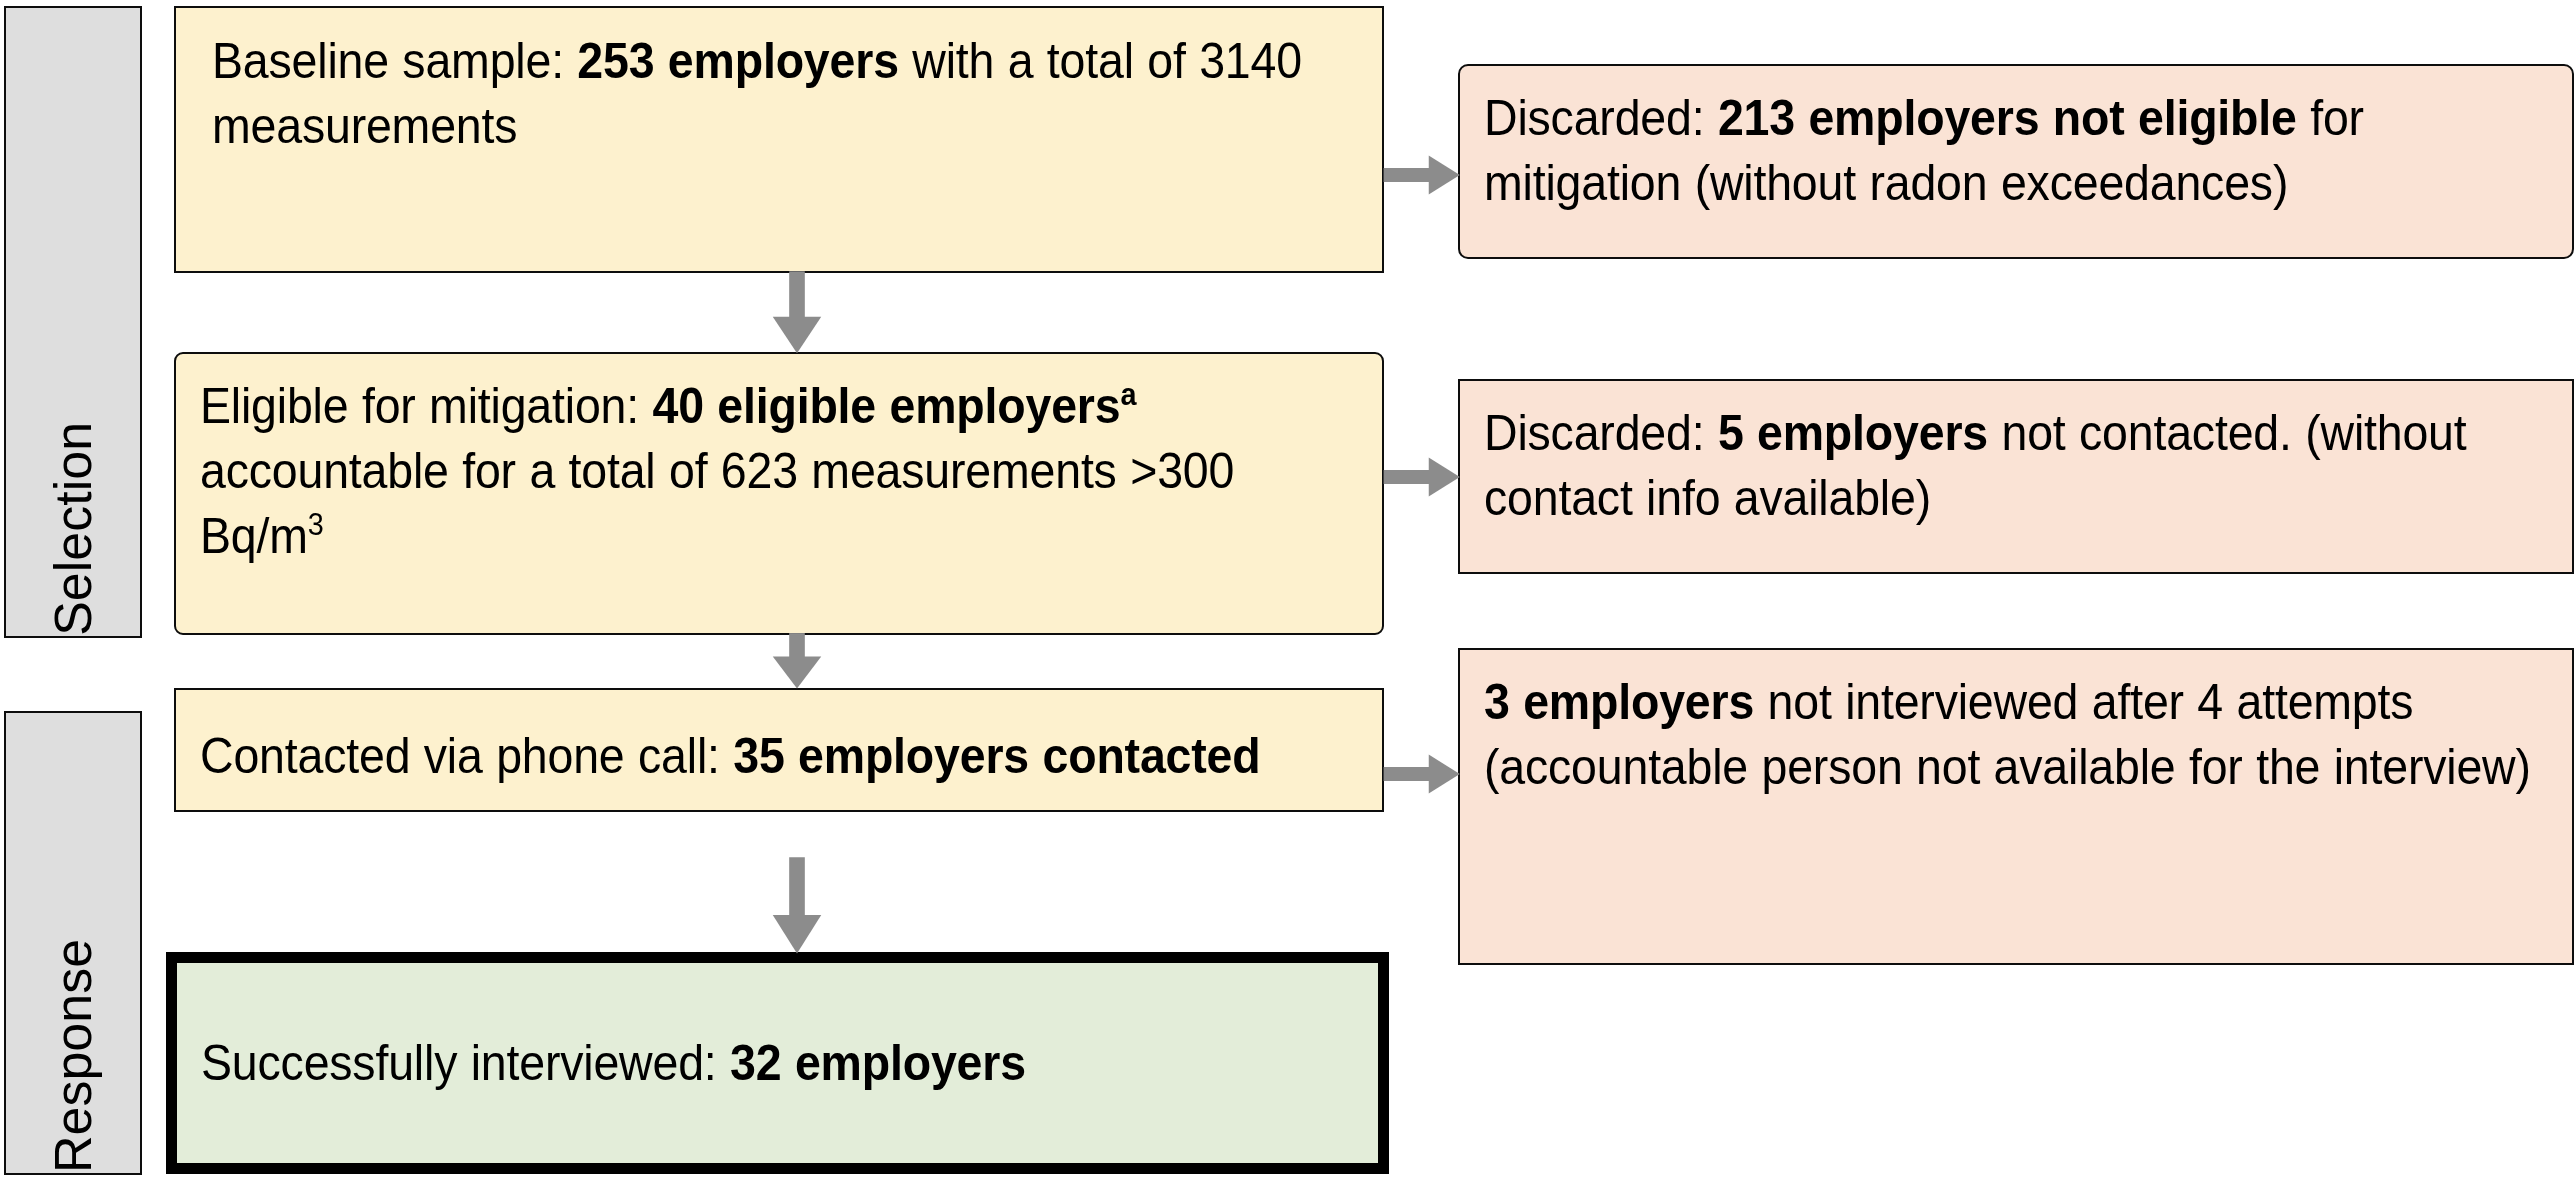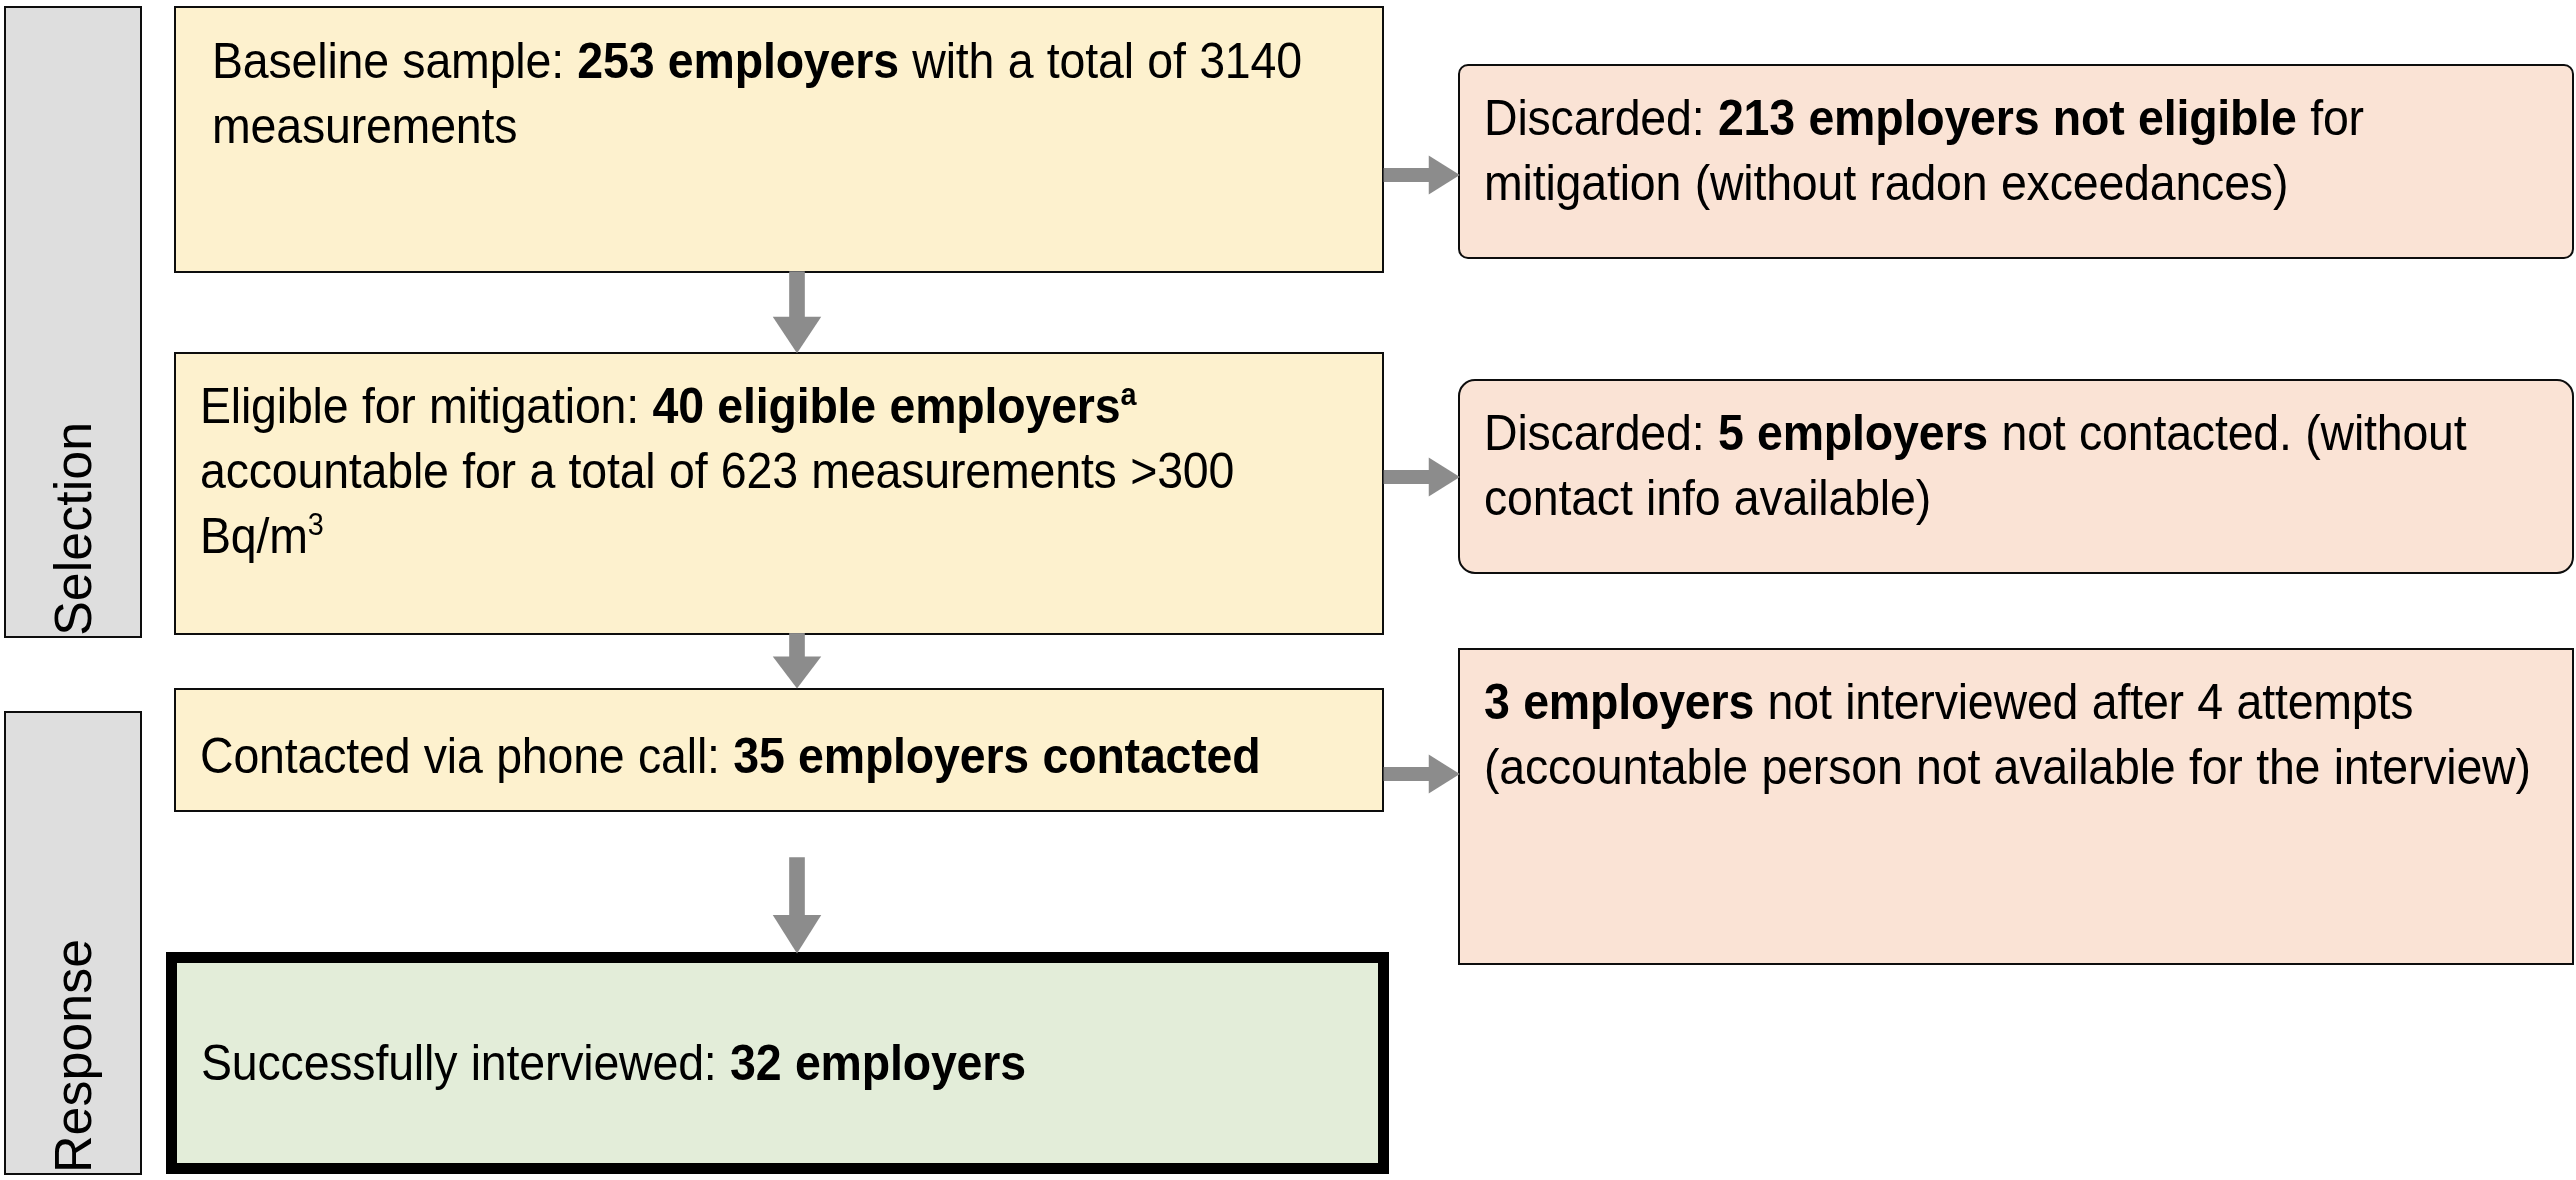--- a/index.html
+++ b/index.html
@@ -99,27 +99,27 @@
     <span>Baseline sample: </span><b>253 employers</b><span> with a total of 3140 measurements</span>
   </div>
 </div>
 
 <div class="abs flow-box pink" style="left:1458px; top:64px; width:1116px; height:195px;border-radius:10px;">
   <div class="box-text">
     <span>Discarded: </span><b>213 employers not eligible</b><span> for mitigation (without radon exceedances)</span>
   </div>
 </div>
 
-<div class="abs flow-box yellow" style="left:174px; top:352px; width:1210px; height:283px;">
+<div class="abs flow-box yellow" style="left:174px; top:352px; width:1210px; height:283px;border-radius:9px;">
   <div class="box-text">
     <span>Eligible for mitigation: </span><b><span>40 eligible employers</span><sup>a</sup></b><span> accountable for a total of 623 measurements &gt;300 Bq/m</span><sup>3</sup>
   </div>
 </div>
 
-<div class="abs flow-box pink" style="left:1458px; top:379px; width:1116px; height:195px;border-radius:17px;">
+<div class="abs flow-box pink" style="left:1458px; top:379px; width:1116px; height:195px;">
   <div class="box-text">
     <span>Discarded: </span><b>5 employers</b><span> not contacted. (without contact info available)</span>
   </div>
 </div>
 
 <div class="abs flow-box yellow" style="left:174px; top:688px; width:1210px; height:124px;justify-content:center;">
   <div class="box-text">
     <span>Contacted via phone call: </span><b>35 employers contacted</b>
   </div>
 </div>

